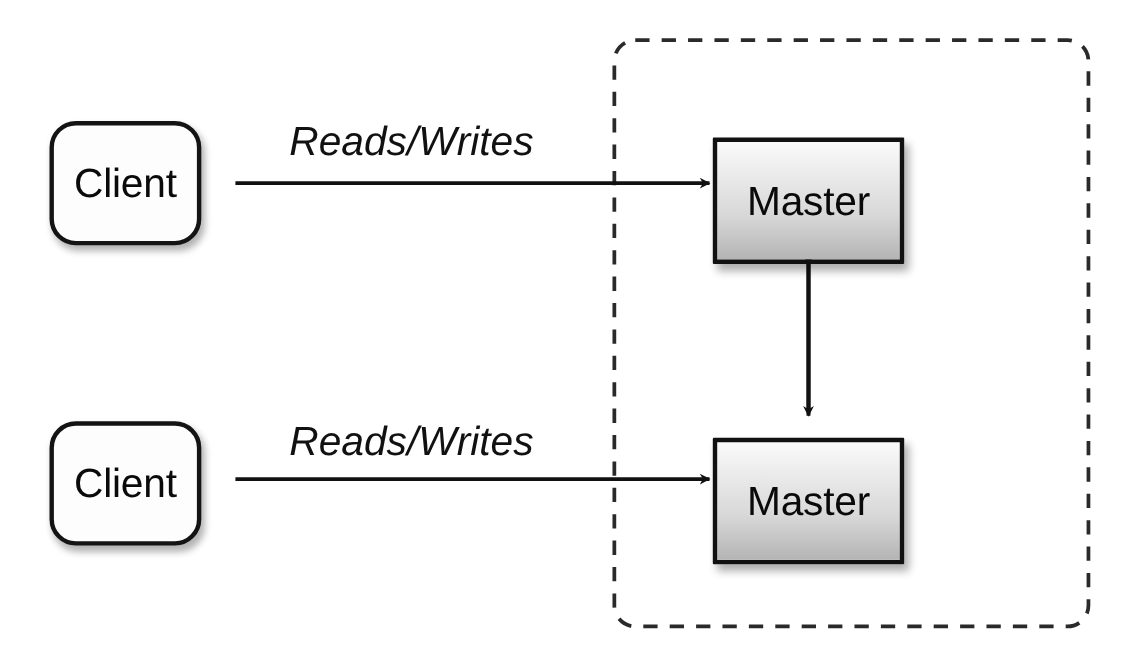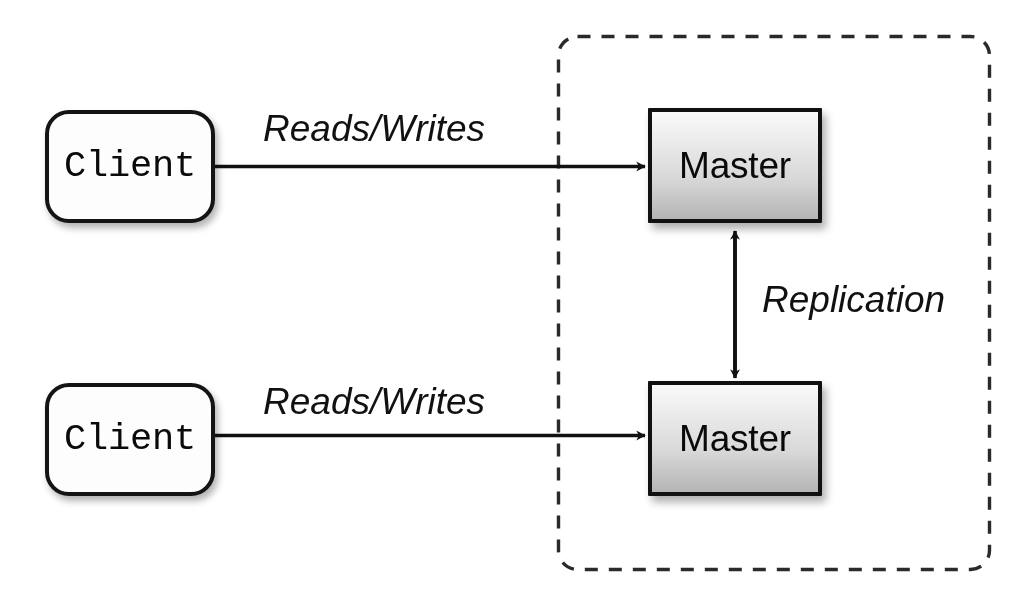--- a/index.html
+++ b/index.html
@@ -34,38 +34,38 @@
     box-sizing: border-box;
     color: #0a0a0a;
     font-size: 37px;
     line-height: 1;
     letter-spacing: -0.2px;
     white-space: nowrap;
     z-index: 3;
   }
 
   .client-node {
-    width: 170px;
+    width: 138px;
     height: 113px;
     border: 4px solid #141414;
     border-radius: 24px;
     background: #fdfdfd;
     box-shadow: 3px 5px 7px rgba(0,0,0,0.30);
-    font-family: Liberation Mono, monospace;
   }
   .client-node-1 { left: 45px; top: 110px; }
   .client-node-2 { left: 45px; top: 383px; }
 
   .master-node {
     width: 174px;
     height: 115px;
     border: 4px solid #111111;
     border-radius: 1px;
     background: linear-gradient(to bottom, #fafafa 0%, #f0f0f0 18%, #d8d8d8 62%, #b4b4b4 100%);
     box-shadow: 4px 6px 8px rgba(0,0,0,0.32);
+    margin-top: 17px;
   }
   .master-node-1 { left: 648px; top: 108px; }
   .master-node-2 { left: 648px; top: 381px; }
 
   
   .edge-label {
     position: absolute;
     color: #111111;
     font-size: 37px;
     line-height: 1;
@@ -118,15 +118,14 @@
   </div>
 
   <div class="node master-node master-node-2">
     <span>Master</span>
   </div>
 
   <div class="edge-label label-rw-1">Reads/Writes</div>
 
   <div class="edge-label label-rw-2">Reads/Writes</div>
 
-  <div class="edge-label label-replication">Replication</div>
 
 </div>
 
 </body></html>

